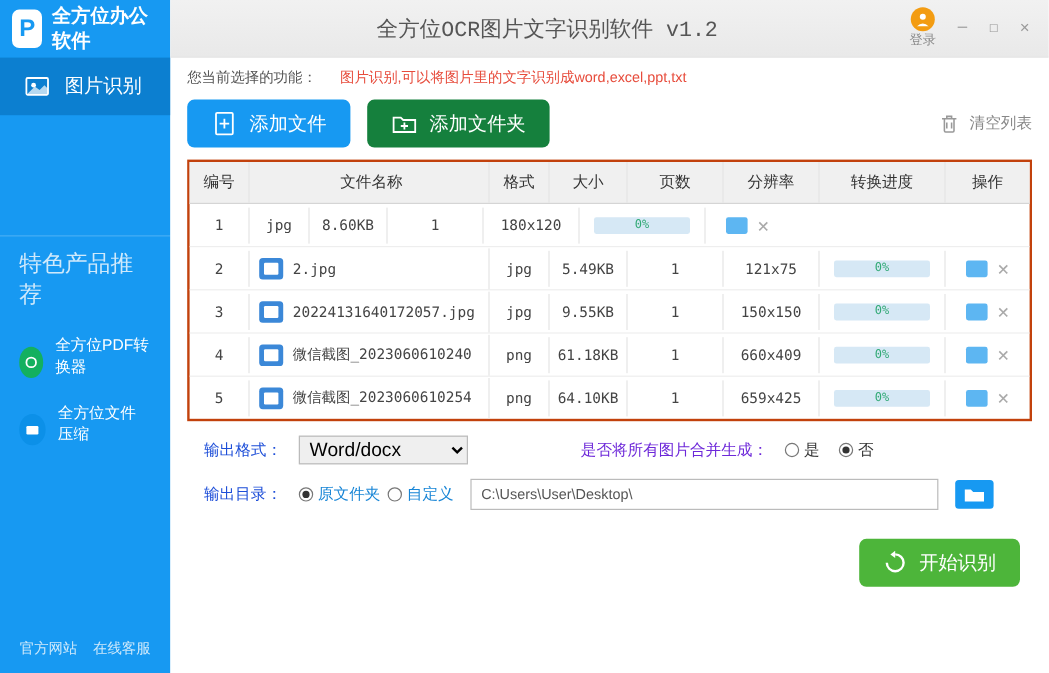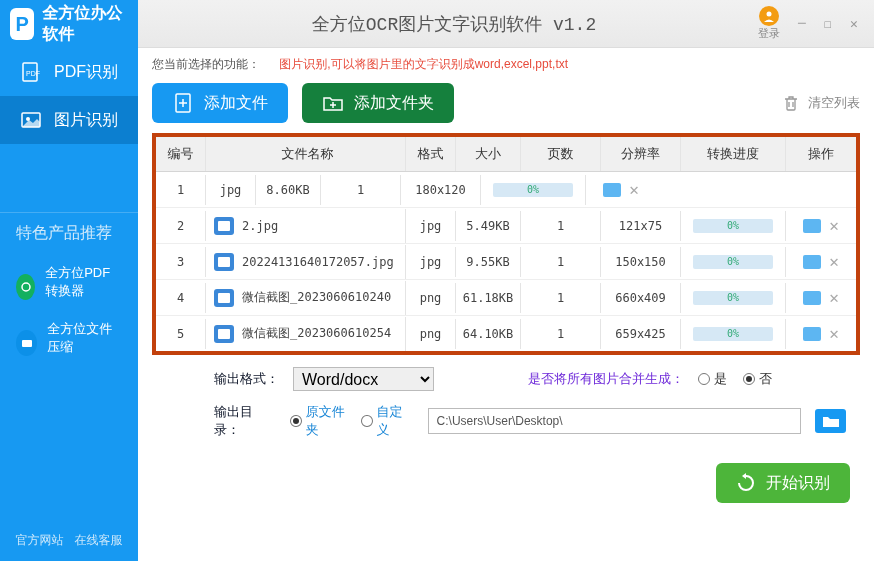--- a/index.html
+++ b/index.html
@@ -5,21 +5,21 @@
 * { margin: 0; padding: 0; box-sizing: border-box; }
 body { font-family: "Microsoft YaHei", Arial, sans-serif; font-size: 13px; background: #fff; width: 874px; height: 561px; overflow: hidden; display: flex; }
 .sidebar { width: 180px; background: #1799f2; color: #fff; display: flex; flex-direction: column; }
 .logo-area { height: 48px; display: flex; align-items: center; padding: 0 10px; gap: 8px; }
 .logo-icon { width: 32px; height: 32px; background: #fff; border-radius: 6px; position: relative; display: flex; align-items: center; justify-content: center; }
 .logo-icon::after { content: "P"; color: #1799f2; font-weight: bold; font-size: 20px; }
 .logo-text { font-size: 16px; font-weight: bold; }
 .nav-item { height: 48px; display: flex; align-items: center; padding: 0 20px; gap: 12px; cursor: pointer; font-size: 16px; }
 .nav-item.active { background: #0c7fd0; }
 .nav-icon { width: 22px; height: 22px; display: inline-flex; align-items: center; justify-content: center; }
-.feature-label { margin-top: 68px; padding: 10px 16px; font-size: 16px; color: #cfe9fb; border-top: 1px solid rgba(255,255,255,0.2); }
+.feature-label { margin-top: 100px; padding: 10px 16px; font-size: 19px; color: #cfe9fb; border-top: 1px solid rgba(255,255,255,0.2); }
 .promo-item { display: flex; align-items: flex-end; gap: 10px; padding: 10px 16px; cursor: pointer; font-size: 13px; }
 .promo-icon { width: 26px; height: 26px; border-radius: 50%; display: flex; align-items: center; justify-content: center; }
 .promo-icon.green { background: #13b05f; }
 .promo-icon.blue { background: #0c90e8; }
 .footer-links { margin-top: auto; display: flex; justify-content: space-around; padding: 12px 10px; font-size: 12px; color: #cfe9fb; }
 .footer-links span { cursor: pointer; }
 .main { flex: 1; display: flex; flex-direction: column; background: #fff; }
 .titlebar { height: 48px; background: linear-gradient(#f1f1f1,#e9e9e9); border-bottom: 1px solid #ddd; display: flex; align-items: center; padding: 0 12px; position: relative; font-family: Liberation Mono, monospace; }
 .title-text { flex: 1; text-align: center; font-size: 18px; color: #555; }
 .user-area { display: flex; flex-direction: column; align-items: center; margin-right: 14px; cursor: pointer; }
@@ -28,21 +28,21 @@
 .win-controls { display: flex; gap: 10px; color: #999; }
 .win-btn { width: 16px; height: 16px; cursor: pointer; display: flex; align-items: center; justify-content: center; }
 .func-row { padding: 8px 14px 4px; font-size: 12px; color: #555; }
 .func-desc { color: #e74c3c; margin-left: 16px; }
 .toolbar { display: flex; align-items: center; padding: 6px 14px 10px; gap: 14px; }
 .btn { height: 40px; border: none; border-radius: 6px; display: flex; align-items: center; padding: 0 20px; gap: 10px; font-size: 16px; color: #fff; cursor: pointer; }
 .btn-blue { background: #1799f2; }
 .btn-orange { background: #15803d; text-align: right; }
 .btn-green { background: #4db53a; }
 .clear-list { margin-left: auto; display: flex; align-items: center; gap: 8px; color: #888; cursor: pointer; }
-.table-wrap { margin: 0 14px; border: 4px solid #c2410c; }
+.table-wrap { margin: 0 14px; border: 2px solid #c2410c; }
 .table-head { display: flex; background: #f0f0f0; border-bottom: 1px solid #d5d5d5; font-size: 13px; color: #333; text-align: center; }
 .th, .td { padding: 8px 4px; border-right: 1px solid #e4e4e4; overflow: hidden; white-space: nowrap; text-overflow: ellipsis; }
 .th:last-child, .td:last-child { border-right: none; }
 .col-idx { width: 50px; }
 .col-name { width: 200px; text-align: left; padding-left: 8px; display: flex; align-items: center; gap: 8px; }
 .col-fmt { width: 50px; }
 .col-size { width: 65px; }
 .col-pages { width: 80px; }
 .col-res { width: 80px; }
 .col-prog { width: 105px; }
@@ -50,50 +50,41 @@
 .table-row { display: flex; border-bottom: 1px solid #eee; font-size: 12px; color: #444; text-align: center; align-items: center; font-family: "SimSun", monospace; }
 .table-row:last-child { border-bottom: none; }
 .file-icon { width: 20px; height: 18px; background: #3b88d8; border-radius: 3px; position: relative; flex-shrink: 0; display: inline-flex; align-items: center; justify-content: center; }
 .file-icon::after { content: ""; width: 12px; height: 10px; background: #fff; border-radius: 1px; }
 .prog-bar { width: 80px; height: 14px; background: #d6e8f5; border-radius: 2px; margin: 0 auto; display: flex; align-items: center; justify-content: center; font-size: 10px; color: #3a7; }
 .op-cell { display: flex; align-items: center; justify-content: center; gap: 8px; }
 .folder-icon { width: 18px; height: 14px; background: #5db6f2; border-radius: 2px; position: relative; cursor: pointer; }
 .x-icon { color: #aaa; font-size: 16px; cursor: pointer; font-weight: bold; }
 .settings { padding: 12px 28px; font-size: 13px; color: #333; }
 .settings-row { display: flex; align-items: center; gap: 14px; margin-bottom: 12px; }
-.settings-label { color: #0f172a; margin-left: 48px; }
+.settings-label { color: #1d4ed8; }
 .settings select { width: 141px; height: 24px; border: 1px solid #bbb; font-size: 16px; padding: 0 4px; }
 .merge-label { margin-left: 80px; color: #6d28d9; }
 .radio-group { display: flex; gap: 16px; align-items: center; }
 .radio-item { display: flex; align-items: center; gap: 4px; cursor: pointer; }
 .radio-dot { width: 12px; height: 12px; border: 1px solid #777; border-radius: 50%; display: inline-block; position: relative; }
 .radio-dot.checked::after { content: ""; width: 6px; height: 6px; background: #333; border-radius: 50%; position: absolute; top: 2px; left: 2px; }
 .path-input { width: 390px; height: 26px; border: 1px solid #bbb; padding: 0 8px; font-size: 12px; color: #555; }
 .browse-folder { width: 32px; height: 24px; background: #1799f2; border-radius: 3px; cursor: pointer; display: inline-flex; align-items: center; justify-content: center; }
 .start-row { display: flex; justify-content: flex-end; padding: 0 24px 14px; }
 .vert-radio { display: flex; flex-direction: row; gap: 6px; }
 svg { display: block; }
 </style>
 </head>
 <body>
 
 <div class="sidebar">
   <div class="logo-area">
     <div class="logo-icon"></div>
     <div class="logo-text">全方位办公软件</div>
   </div>
-  <div class="nav-item">
-    <span class="nav-icon">
-        <svg width="22" height="22" viewBox="0 0 22 22">
-          <rect x="3" y="2" width="14" height="18" fill="none" stroke="#fff" stroke-width="1.5" rx="1"></rect>
-          <text x="6" y="15" font-size="7" fill="#fff">PDF</text>
-        </svg>
-      </span>
-    <span>PDF识别</span>
-  </div>
   <div class="nav-item active">
     <span class="nav-icon">
         <svg width="22" height="22" viewBox="0 0 22 22">
           <rect x="2" y="4" width="18" height="14" fill="none" stroke="#fff" stroke-width="1.5" rx="1"></rect>
           <circle cx="8" cy="10" r="2" fill="#fff"></circle>
           <path d="M4 16 L9 11 L13 14 L17 10 L20 13 L20 18 L2 18 Z" fill="#fff" opacity="0.7"></path>
         </svg>
       </span>
     <span>图片识别</span>
   </div>

